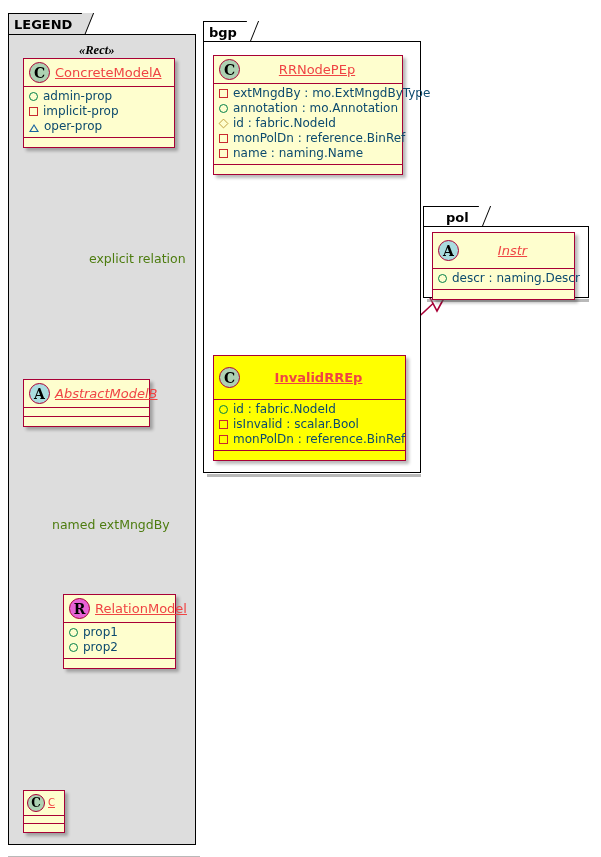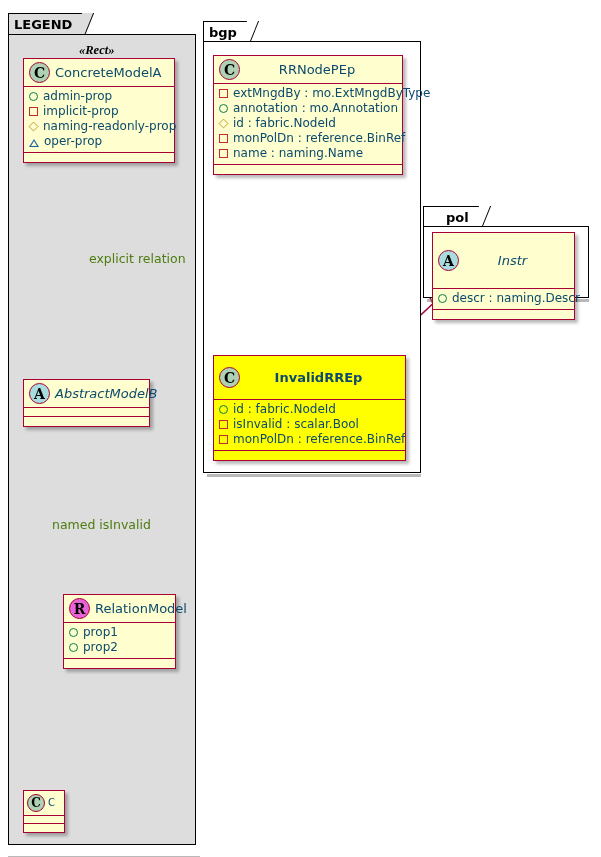--- a/index.html
+++ b/index.html
@@ -72,23 +72,24 @@
     border-bottom: 1.5px solid #a80036;
     background: #fefece;
     display: flex;
     align-items: center;
     padding: 3px 8px 3px 5px;
     white-space: nowrap;
   }
   .cls-head.hl { background: #ffff00; }
   .cls-name {
     font-size: 13px;
-    color: #0c4a6e;
+    color: #ef4444;
     margin-left: 5px;
     line-height: 1;
+    text-decoration: underline;
   }
   .cls-name.ital { font-style: italic; }
   .cls-body {
     box-sizing: border-box;
     padding: 2px 6px 3px 5px;
     border-bottom: 1.5px solid #a80036;
     background: #fefece;
   }
   .cls-body.empty { height: 9px; padding: 0; }
   .cls-foot {
@@ -224,43 +225,39 @@
     <div class="cls-body">
       <div class="attr">
         <span class="mk circle"></span>
         <span class="attr-txt">admin-prop</span>
       </div>
       <div class="attr">
         <span class="mk square"></span>
         <span class="attr-txt">implicit-prop</span>
       </div>
       <div class="attr">
-        <span class="mk diamond"></span>
-        <span class="attr-txt">naming-readonly-prop</span>
-      </div>
-      <div class="attr">
         <span class="mk triangle"></span>
         <span class="attr-txt">oper-prop</span>
       </div>
     </div>
     <div class="cls-foot"></div>
   </div>
 
   <div class="edge-label" style="left:89px; top:251px;">explicit relation</div>
 
   <div class="cls" style="left:23px; top:379px; width:127px;">
     <div class="cls-head">
       <span class="badge a">A</span>
       <span class="cls-name ital">AbstractModelB</span>
     </div>
     <div class="cls-body empty"></div>
     <div class="cls-foot"></div>
   </div>
 
-  <div class="edge-label" style="left:52px; top:517px;">named isInvalid</div>
+  <div class="edge-label" style="left:52px; top:517px;">named extMngdBy</div>
 
   <div class="cls" style="left:63px; top:594px; width:113px;">
     <div class="cls-head">
       <span class="badge r">R</span>
       <span class="cls-name">RelationModel</span>
     </div>
     <div class="cls-body">
       <div class="attr">
         <span class="mk circle"></span>
         <span class="attr-txt">prop1</span>
@@ -342,21 +339,21 @@
 
   <div class="pkg-shadow" style="left:427px; top:299px; width:162px; height:3px;"></div>
   <div class="pkg-tab white" style="left:423px; top:206px;padding-left:22px;">
     <span>pol</span>
   </div>
   <div class="pkg white" style="left:423px; top:226px; width:166px; height:72px;"></div>
 
   <div class="cls" style="left:432px; top:232px; width:143px;">
     <div class="cls-head">
       <span class="badge a">A</span>
-      <span class="cls-name ital" style="margin:18px auto;">Instr</span>
+      <span class="cls-name ital" style="margin:8px auto;">Instr</span>
     </div>
     <div class="cls-body">
       <div class="attr">
         <span class="mk circle"></span>
         <span class="attr-txt">descr : naming.Descr</span>
       </div>
     </div>
     <div class="cls-foot"></div>
   </div>
 

